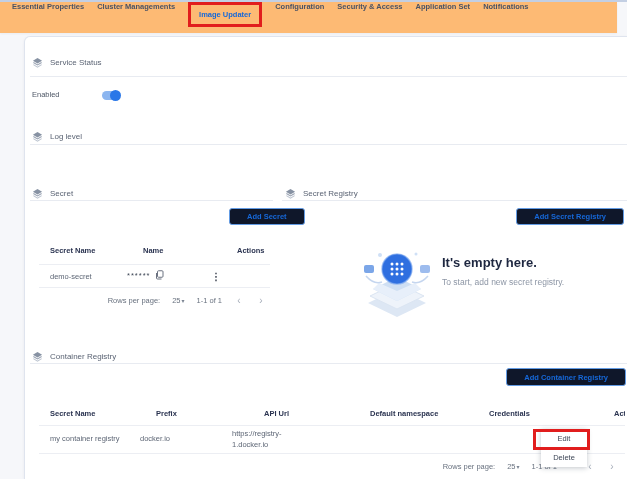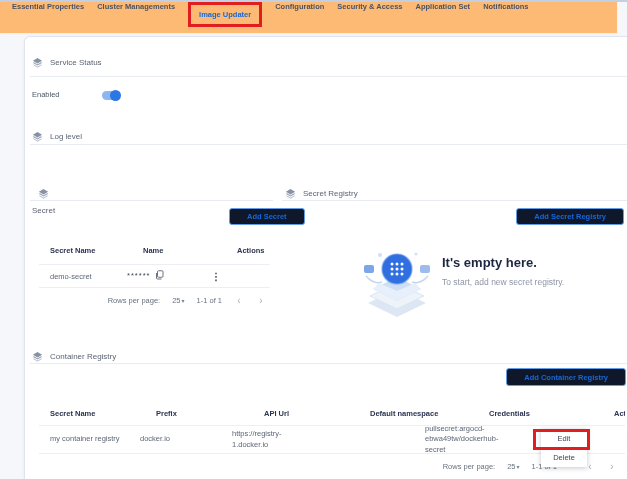--- a/index.html
+++ b/index.html
@@ -46,21 +46,21 @@
   .dropdown { position:absolute; left:5px; top:118px; width:199px; height:22px;
               border:1px solid #d8dde6; border-radius:3px; background:#fff;
               display:flex; align-items:center; padding-left:8px;
               font-size:7.5px; color:#4e5766; cursor:pointer; }
   .dd-right { margin-left:auto; display:flex; align-items:center; height:100%; }
   .dd-sep { width:1px; height:13px; background:#e2e6ec; margin-right:8px; }
   .dd-chevron { width:5px; height:5px; border-right:1.3px solid #9aa3b2;
                 border-bottom:1.3px solid #9aa3b2; transform:rotate(45deg);
                 margin-right:9px; margin-top:-3px; }
 
-  #sh-secret { left:7px; top:151px;flex-direction:column; }
+  #sh-secret { left:7px; top:151px; }
   #sh-secret-registry { left:260px; top:151px; }
   #dv-secret { top:163px; left:5px; right:auto; width:243px; }
   #dv-secret-registry { top:163px; left:257px; }
   #sh-container { left:7px; top:314px; }
   #dv-container { top:326px; }
 
   .btn { position:absolute; background:#0f172a; border:1px solid #639ce5; border-radius:3px;
          color:#1668d9; font-weight:700; font-size:7.5px; height:17px;
          display:flex; align-items:center; justify-content:center;
          padding:0 17px; white-space:nowrap; cursor:pointer; }
@@ -244,21 +244,20 @@
       <div class="cell">API Url</div>
       <div class="cell">Default namespace</div>
       <div class="cell">Credentials</div>
       <div class="cell">Actions</div>
     </div>
     <div class="t-row">
       <div class="cell">my container registry</div>
       <div class="cell">docker.io</div>
       <div class="cell wrap">https://registry-1.docker.io</div>
       <div class="cell"></div>
-      <div class="cell wrap">pullsecret:argocd-ebwa49tw/dockerhub-secret</div>
       <div class="cell"></div>
     </div>
     <div class="pager" id="container-pager">
       <span>Rows per page:</span>
       <span class="per-page">
           <span>25</span>
           <span class="caret">▾</span>
         </span>
       <span class="range">1-1 of 1</span>
       <span class="chev">‹</span>

